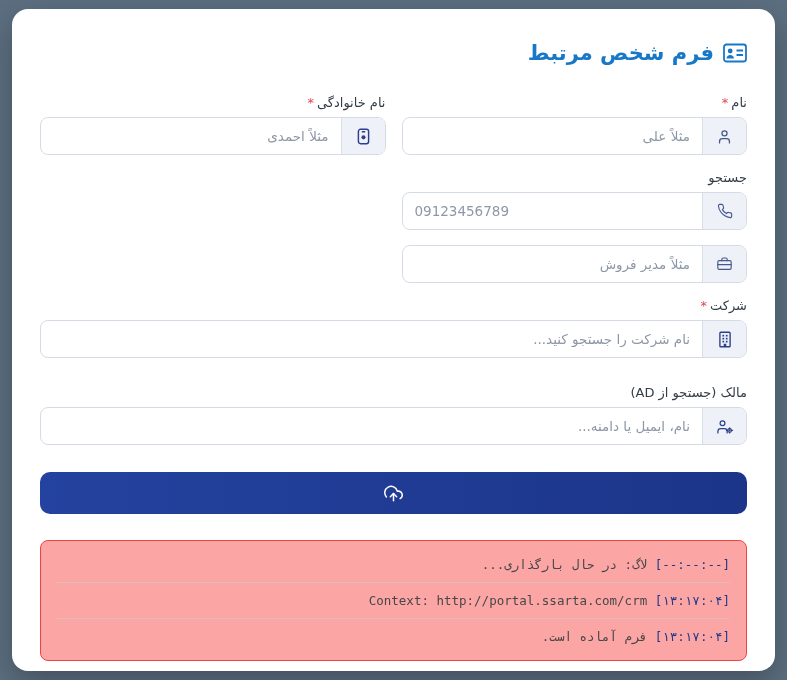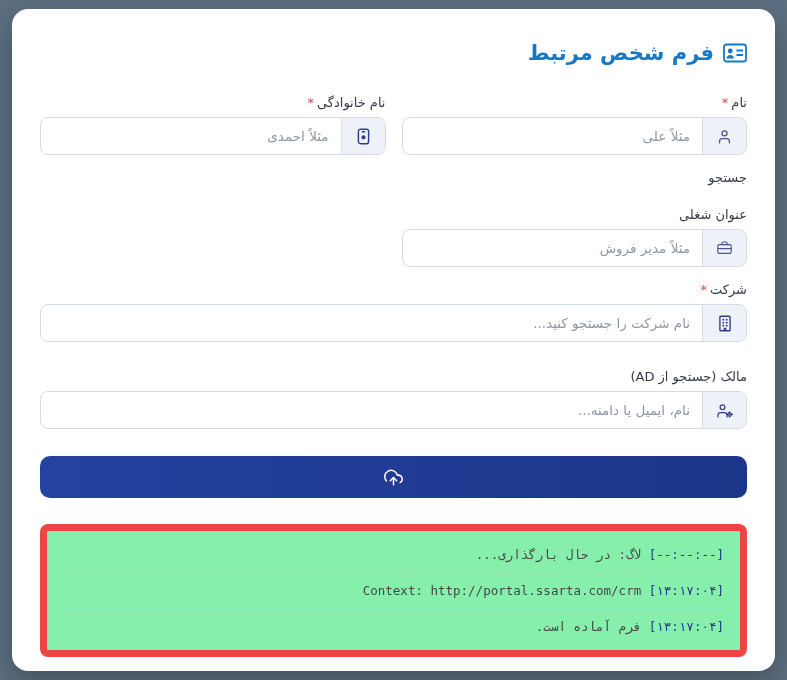--- a/index.html
+++ b/index.html
@@ -82,22 +82,22 @@
     background: linear-gradient(90deg, #24429f, #1b3589);
     color: #ffffff;
     font-family: "DejaVu Sans", sans-serif;
     font-size: 15px;
     font-weight: bold;
     display: flex; align-items: center; justify-content: center; gap: 9px;
     cursor: pointer;
   }
   .log-panel {
     margin-top: 26px;
-    background: #86efac;
-    border: 7px solid #ef4444;
+    background: #fca5a5;
+    border: 1px solid #ef4444;
     border-radius: 8px;
     padding: 6px 16px;
     font-family: "DejaVu Sans Mono", "DejaVu Sans", monospace;
     font-size: 12.5px;
   }
   .log-entry {
     padding: 10px 0;
     border-bottom: 1px dotted #c9ced6;
     color: #474747;
     text-align: right;
@@ -148,26 +148,33 @@
             </svg>
         </span>
         <input type="text" placeholder="مثلاً احمدی" style="">
       </div>
     </div>
   </div>
 
   <div class="row2">
     <div>
       <span class="field-label">جستجو</span>
+      <div class="igroup">
+        <span class="ibox">
+          <svg width="16" height="16" viewBox="0 0 24 24" fill="none" stroke="currentColor" stroke-width="1.7" stroke-linecap="round" stroke-linejoin="round">
+              <path d="M22 16.92v3a2 2 0 0 1-2.18 2 19.79 19.79 0 0 1-8.63-3.07 19.5 19.5 0 0 1-6-6 19.79 19.79 0 0 1-3.07-8.67A2 2 0 0 1 4.11 2h3a2 2 0 0 1 2 1.72 12.84 12.84 0 0 0 .7 2.81 2 2 0 0 1-.45 2.11L8.09 9.91a16 16 0 0 0 6 6l1.27-1.27a2 2 0 0 1 2.11-.45 12.84 12.84 0 0 0 2.81.7A2 2 0 0 1 22 16.92z"></path>
+            </svg>
+        </span>
+        <input type="text" class="ltr" placeholder="09123456789" style="">
+      </div>
     </div>
   </div>
 
   <div class="row2">
     <div>
-      <span class="field-label">عنوان شغلی</span>
       <div class="igroup">
         <span class="ibox">
           <svg width="17" height="16" viewBox="0 0 24 24" fill="none" stroke="currentColor" stroke-width="1.7" stroke-linecap="round" stroke-linejoin="round">
               <rect x="2" y="7" width="20" height="13" rx="2"></rect>
               <path d="M16 7V5a2 2 0 0 0-2-2h-4a2 2 0 0 0-2 2v2"></path>
               <line x1="2" y1="13" x2="22" y2="13"></line>
             </svg>
         </span>
         <input type="text" placeholder="مثلاً مدیر فروش" style="">
       </div>

